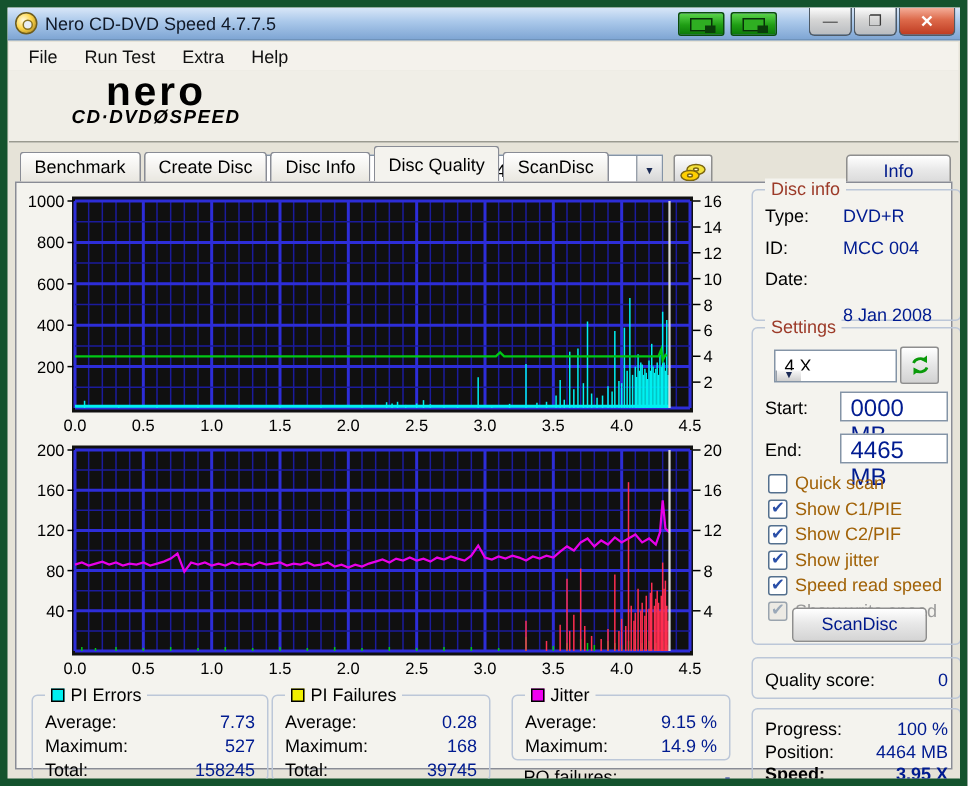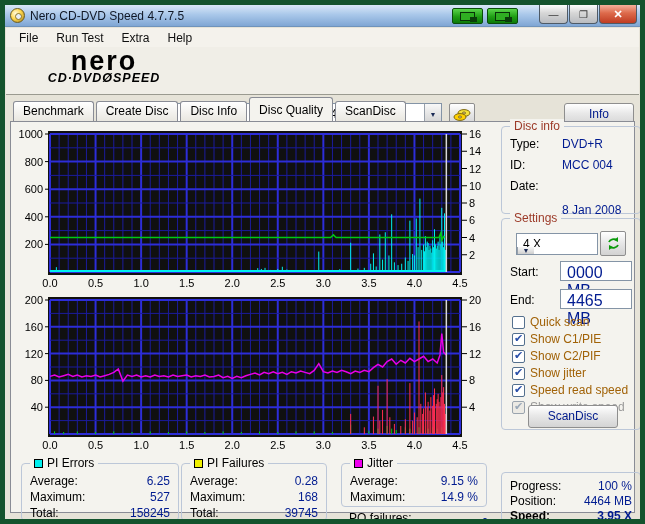--- a/index.html
+++ b/index.html
@@ -463,21 +463,21 @@
         <text x="354.8888888888889" y="155" text-anchor="middle" font-size="11" font-family="&quot;Liberation Sans&quot;,sans-serif" fill="#000">3.5</text>
         <text x="400.44444444444446" y="155" text-anchor="middle" font-size="11" font-family="&quot;Liberation Sans&quot;,sans-serif" fill="#000">4.0</text>
         <text x="446" y="155" text-anchor="middle" font-size="11" font-family="&quot;Liberation Sans&quot;,sans-serif" fill="#000">4.5</text>
       </svg>
 
     <div class="gbox" style="left:10px;top:341px;width:158px;height:58px;">
       <div class="stat-title">
           <span class="legend-sq" style="background: rgb(0, 240, 240);"></span>
           <span>PI Errors</span>
         </div>
-      <div class="row" style="top:10px;"><span>Average:</span><span class="val right">6.25</span></div>
+      <div class="row" style="top:10px;"><span>Average:</span><span class="val right">7.73</span></div>
       <div class="row" style="top:26px;"><span>Maximum:</span><span class="val right">527</span></div>
       <div class="row" style="top:42px;"><span>Total:</span><span class="val right">158245</span></div>
     </div>
     <div class="gbox" style="left:170px;top:341px;width:146px;height:58px;">
       <div class="stat-title">
           <span class="legend-sq" style="background: rgb(240, 240, 0);"></span>
           <span>PI Failures</span>
         </div>
       <div class="row" style="top:10px;"><span>Average:</span><span class="val right">0.28</span></div>
       <div class="row" style="top:26px;"><span>Maximum:</span><span class="val right">168</span></div>
@@ -541,20 +541,23 @@
           <span class="cb"></span>
           <span>Speed read speed</span>
         </div>
       <div class="cb-row checked disabled" style="top:181px;">
           <span class="cb"></span>
           <span>Show write speed</span>
         </div>
       <div class="btn-advanced" style="top:186px;">ScanDisc</div>
     </div>
 
+    <div class="gbox" style="left:490px;top:316px;width:140px;height:28px;">
+      <div class="row" style="top:7px;"><span>Quality score:</span><span class="val right">0</span></div>
+    </div>
 
     <div class="gbox" style="left:490px;top:350px;width:140px;height:50px;">
       <div class="row" style="top:6px;"><span>Progress:</span><span class="val right">100 %</span></div>
       <div class="row" style="top:21px;"><span>Position:</span><span class="val right">4464 MB</span></div>
       <div class="row" style="top:36px;font-weight:bold;"><span>Speed:</span><span class="val right">3.95 X</span></div>
     </div>
 
   </div>
 </div>
 

